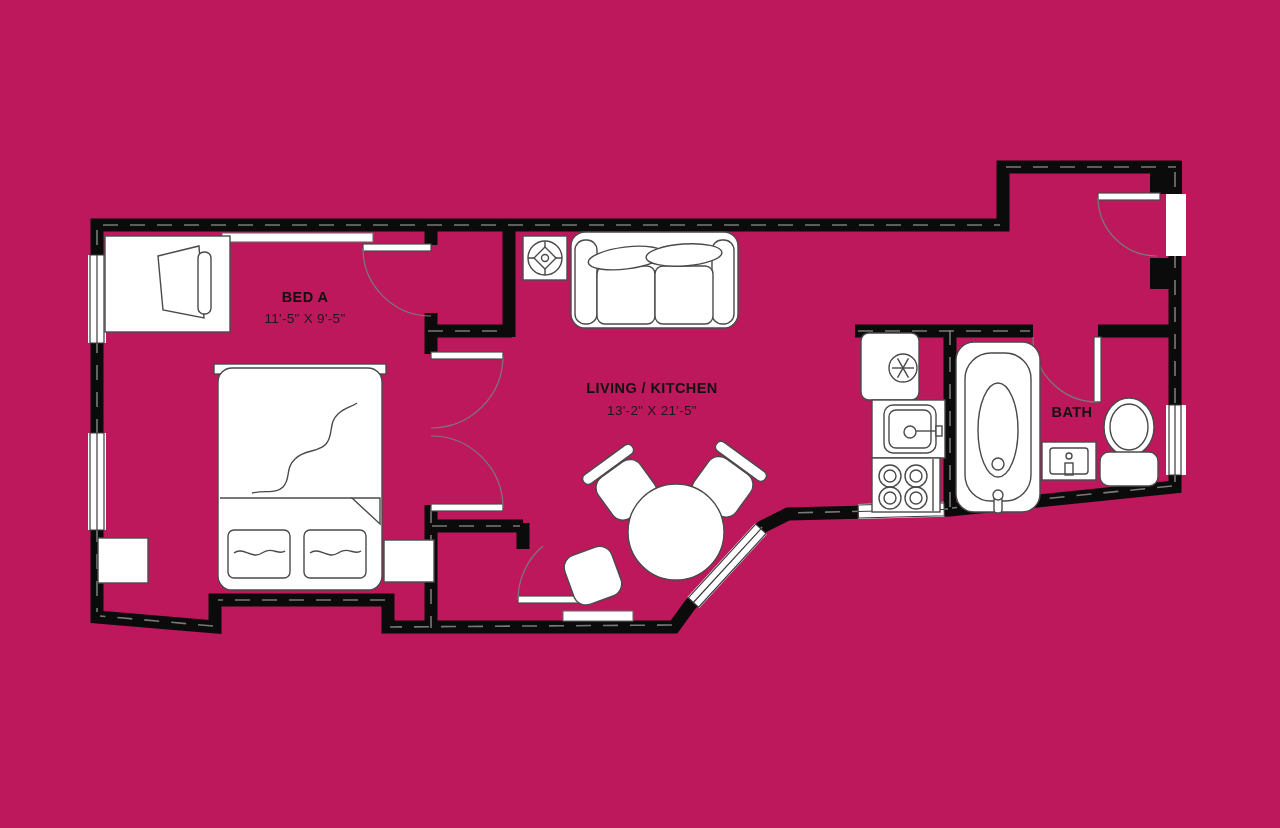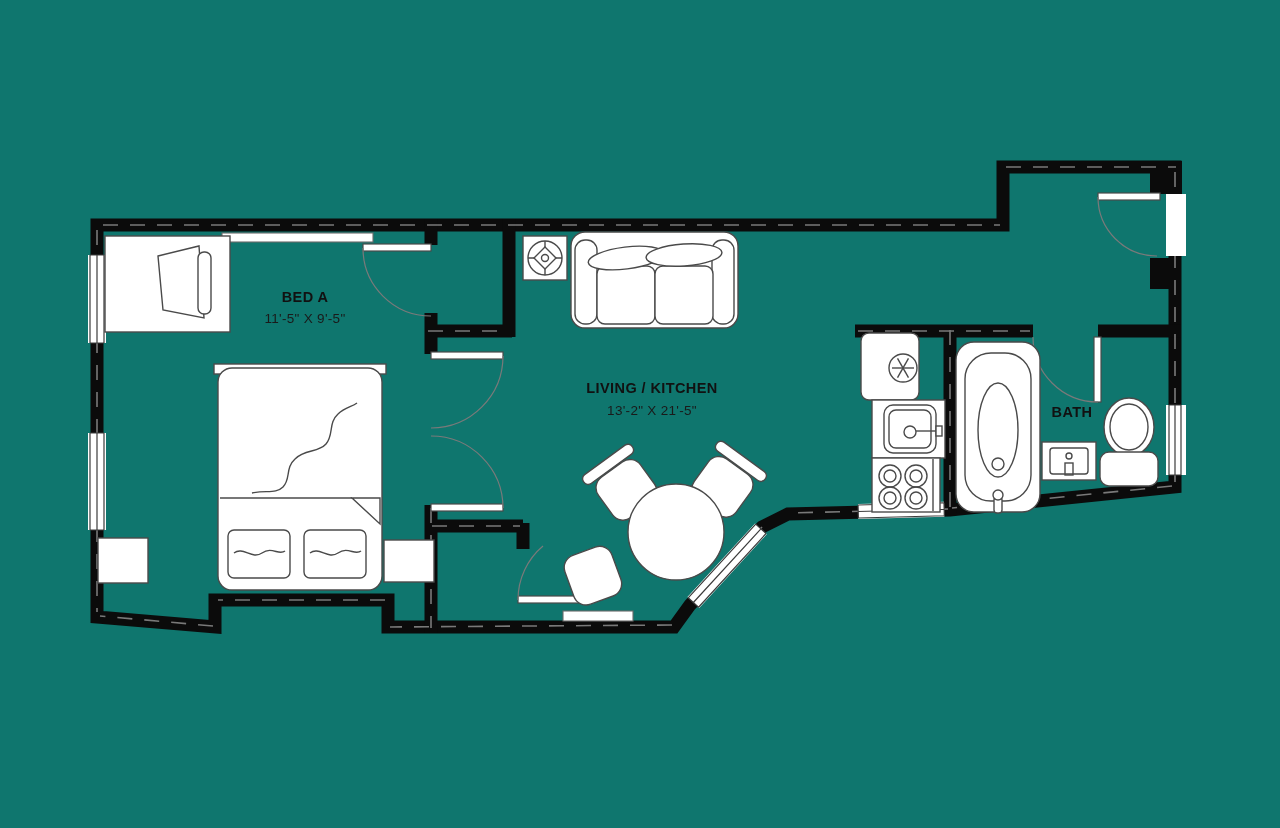--- a/index.html
+++ b/index.html
@@ -1,16 +1,16 @@
 <!DOCTYPE html>
 <html><head>
 <meta charset="utf-8">
 <style>
   html,body{margin:0;padding:0;background:#ffffff;}
-  .canvas{position:relative;width:1280px;height:828px;background:#0f766e;overflow:hidden;
+  .canvas{position:relative;width:1280px;height:828px;background:#be185d;overflow:hidden;
           font-family:"Liberation Sans", sans-serif;}
   svg{position:absolute;left:0;top:0;}
   .wall{stroke:#0b0b0b;stroke-width:13;fill:none;stroke-linecap:butt;stroke-linejoin:miter;}
   .walltex{stroke:#ffffff;stroke-width:1.6;fill:none;stroke-dasharray:15 12;opacity:.45;}
   .fur{stroke:#4a4a4a;stroke-width:1.4;fill:#ffffff;}
   .furln{stroke:#4a4a4a;stroke-width:1.4;fill:none;}
   .thin{stroke:#6a6a6a;stroke-width:1.1;fill:#ffffff;}
   .arc{stroke:#7a7a7a;stroke-width:1.2;fill:none;}
   .leaf{stroke:#4a4a4a;stroke-width:1.2;fill:#ffffff;}
   .winbox{fill:#ffffff;stroke:none;}

